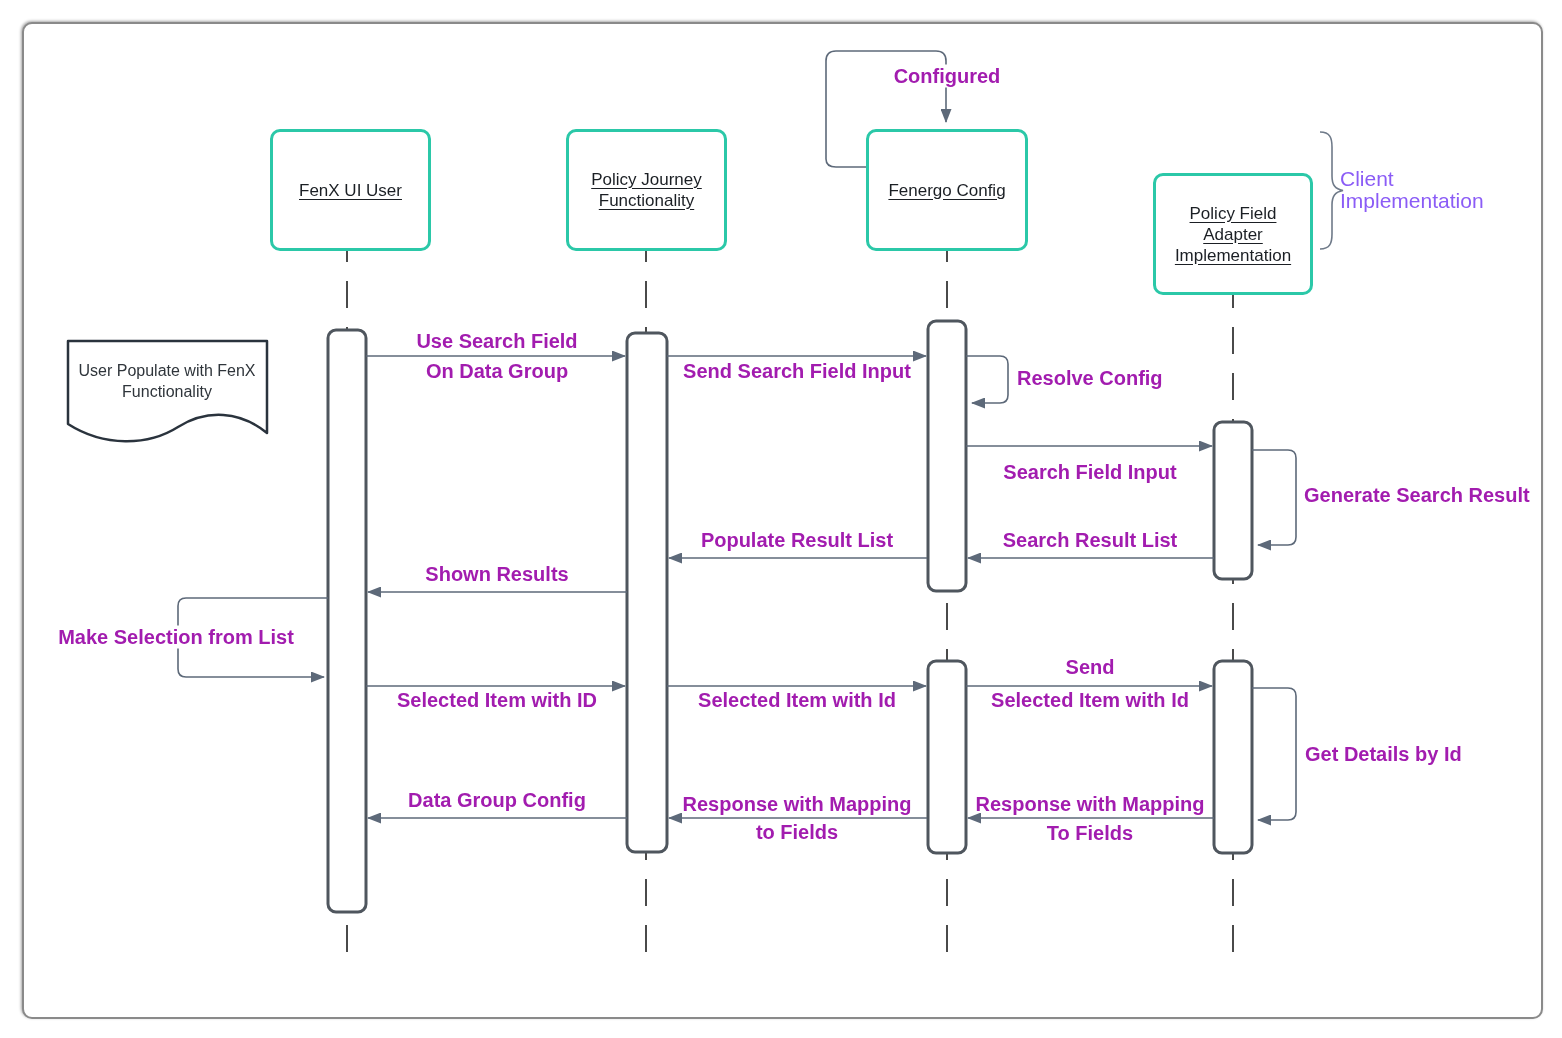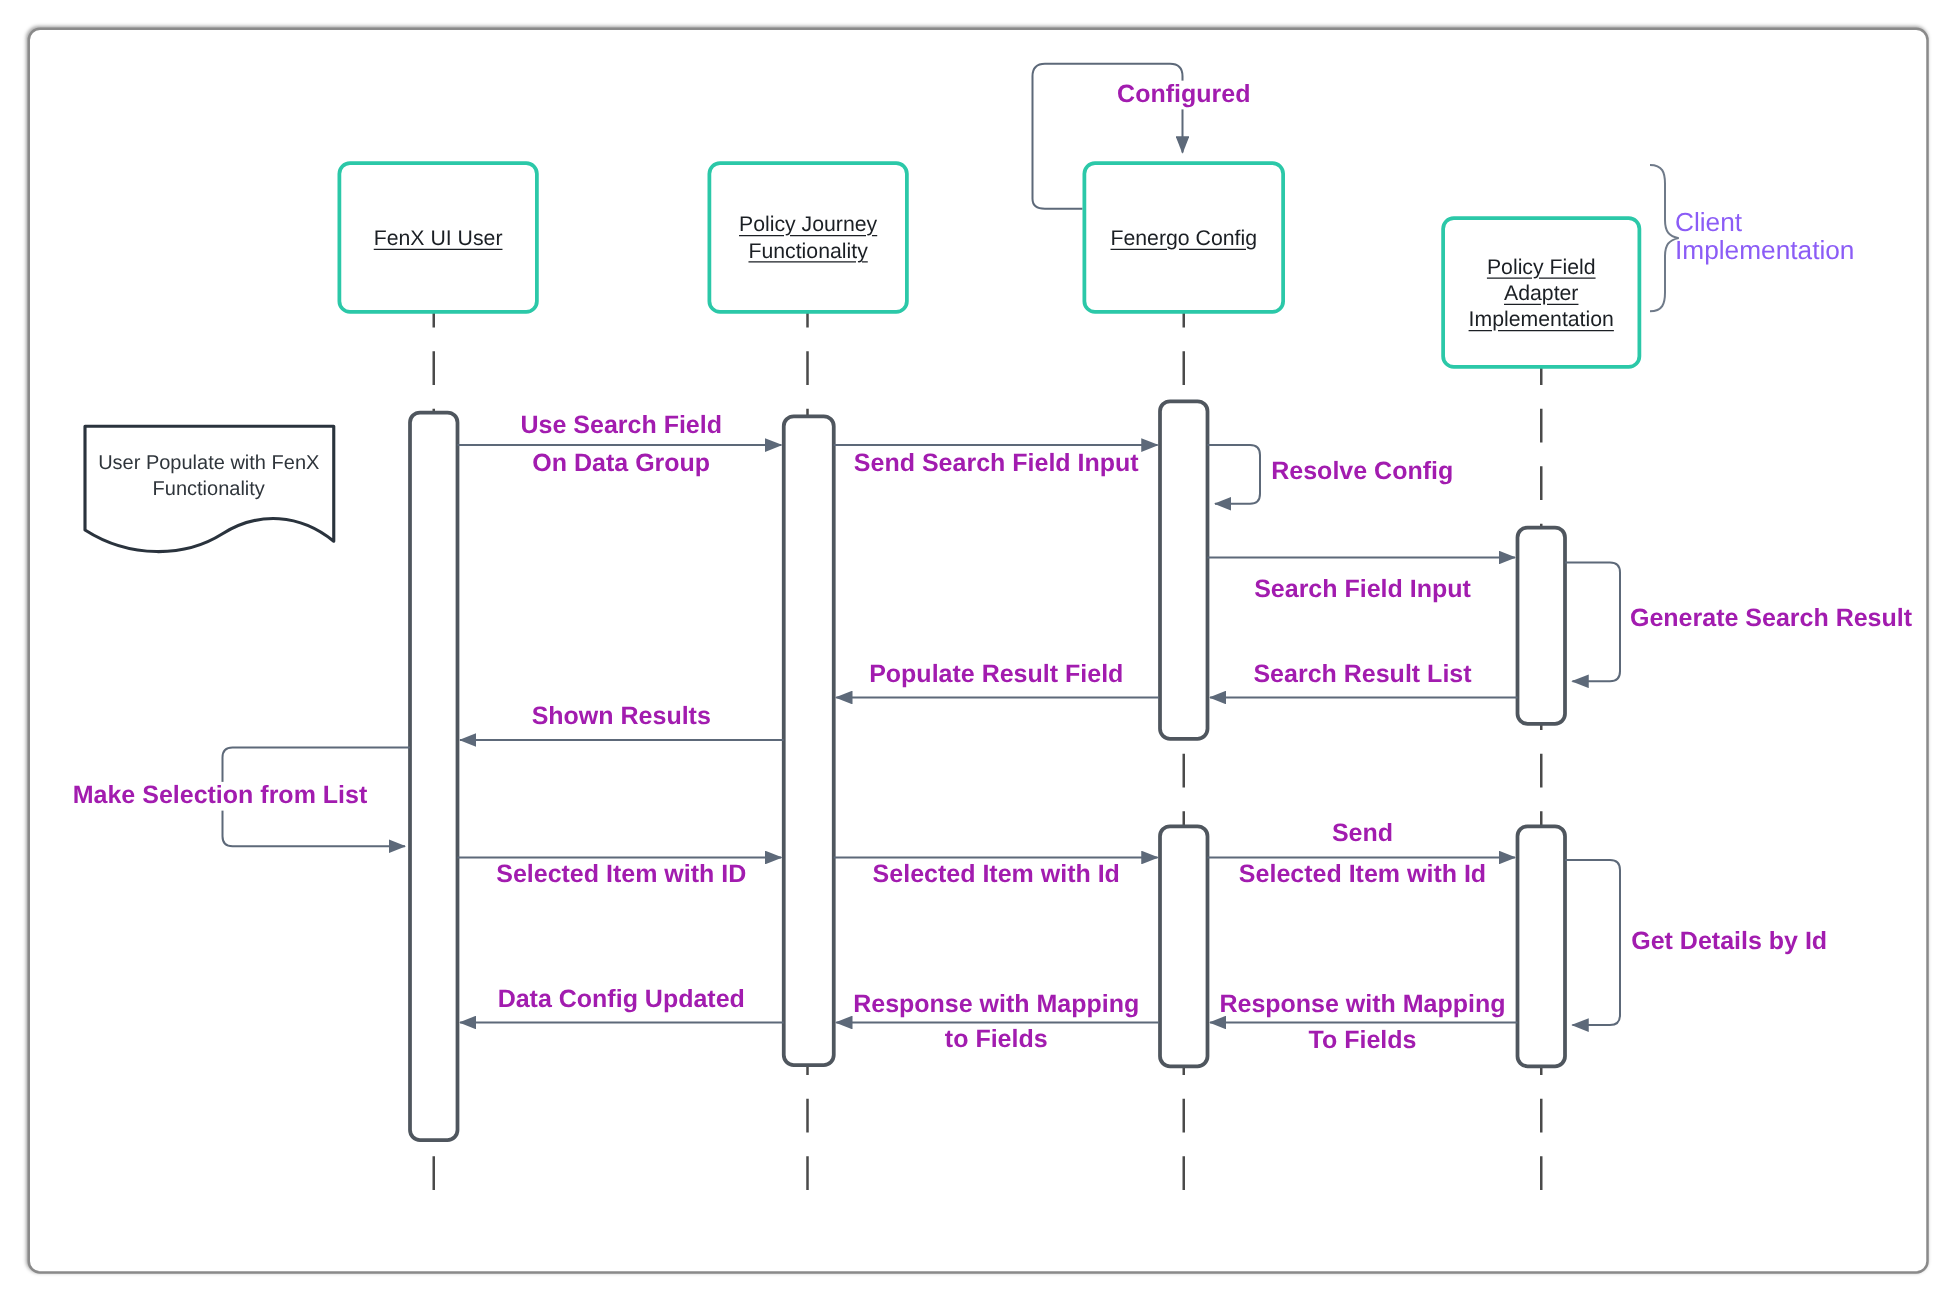--- a/index.html
+++ b/index.html
@@ -108,33 +108,33 @@
 
   <div class="lbl" style="left:797px;top:371px;">Send Search Field Input</div>
 
   <div class="lbl leftal" style="left:1017px;top:378px;text-align:right;">Resolve Config</div>
 
   <div class="lbl" style="left:1090px;top:461px;margin-top:11px;">Search Field Input</div>
 
   <div class="lbl leftal" style="left:1304px;top:495px;text-align:center;">Generate Search Result</div>
 
   <div class="lbl" style="left:1090px;top:540px;">Search Result List</div>
-  <div class="lbl" style="left:797px;top:540px;">Populate Result Field</div>
+  <div class="lbl" style="left:797px;top:540px;">Populate Result List</div>
   <div class="lbl" style="left:497px;top:574px;">Shown Results</div>
 
   <div class="lbl bg" style="left:176px;top:637px;">Make Selection from List</div>
 
   <div class="lbl" style="left:497px;top:700px;">Selected Item with ID</div>
   <div class="lbl" style="left:797px;top:700px;">Selected Item with Id</div>
 
   <div class="lbl" style="left:1090px;top:667px;">Send</div>
   <div class="lbl" style="left:1090px;top:700px;">Selected Item with Id</div>
 
   <div class="lbl leftal" style="left:1305px;top:754px;">Get Details by Id</div>
 
   <div class="lbl" style="left:1090px;top:804px;">Response with Mapping</div>
   <div class="lbl" style="left:1090px;top:833px;">To Fields</div>
 
   <div class="lbl" style="left:797px;top:804px;">Response with Mapping</div>
   <div class="lbl" style="left:797px;top:832px;">to Fields</div>
 
-  <div class="lbl" style="left:497px;top:800px;">Data Config Updated</div>
+  <div class="lbl" style="left:497px;top:800px;">Data Group Config</div>
 </div>
 
 </body></html>

